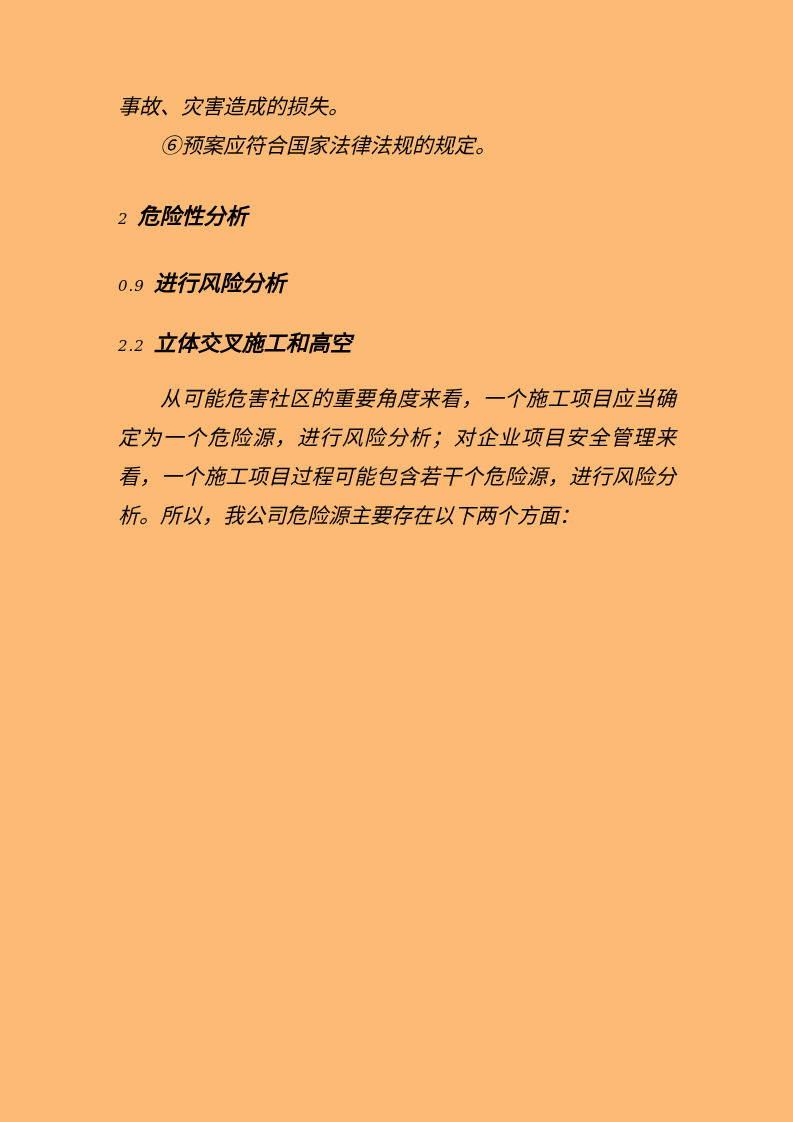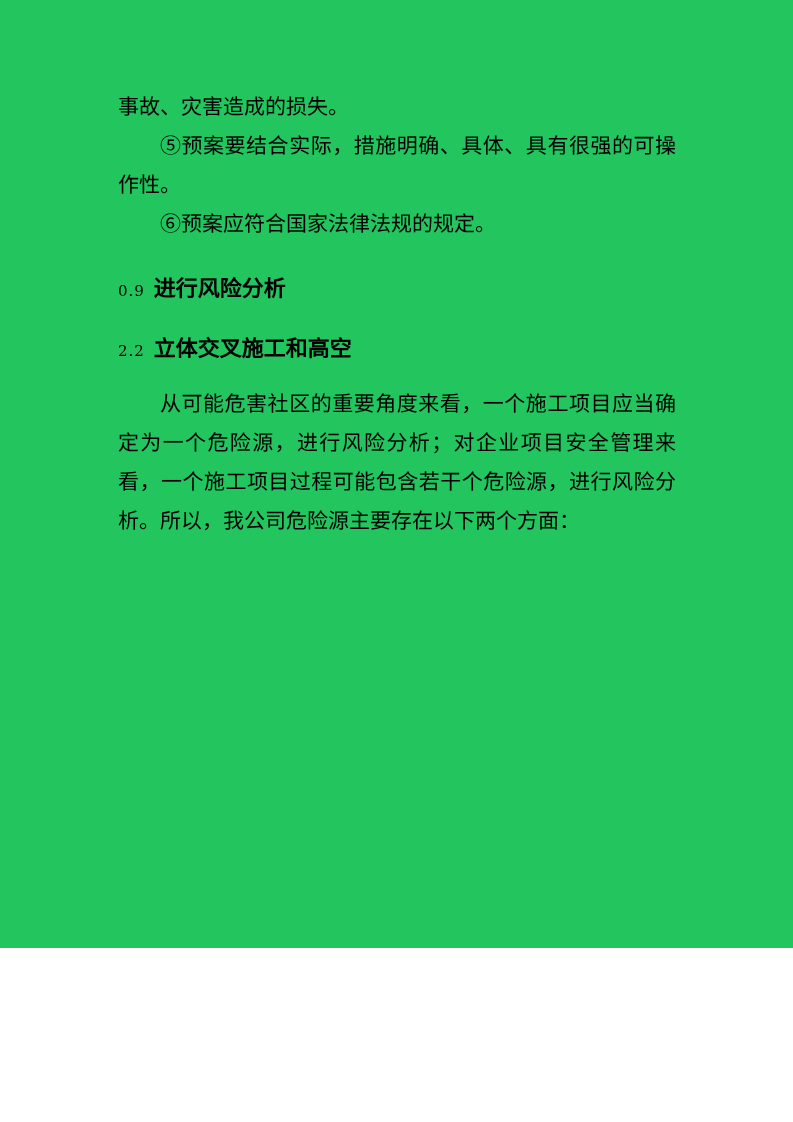--- a/index.html
+++ b/index.html
@@ -3,27 +3,28 @@
 <meta charset="utf-8">
 <style>
   html, body {
     margin: 0;
     padding: 0;
     background: #ffffff;
   }
   .page {
     position: relative;
     width: 793px;
-    height: 948px;
+    height: 1122px;
     box-sizing: border-box;
-    background: #22c55e;
+    background: #fdba74;
     color: #000000;
     padding: 88px 117px 0 118px;
     overflow: hidden;
     font-family: "DejaVu Serif", "Liberation Serif", serif;
+    font-style: italic;
   }
   .body-text {
     margin: 0;
     font-size: 21px;
     line-height: 39px;
     text-align: justify;
     text-justify: inter-character;
     font-family: "DejaVu Serif", "Liberation Serif", serif;
     color: #000000;
   }
@@ -50,24 +51,26 @@
   #subheading-2-1    { margin: 25px 0 14px 0; }
   #subheading-2-2    { margin: 18px 0 14px 0; }
 </style>
 </head>
 <body>
 
 <div class="page">
 
   <p class="body-text">事故、灾害造成的损失。</p>
 
-  <p class="body-text indent">⑤预案要结合实际，措施明确、具体、具有很强的可操作性。</p>
 
   <p class="body-text indent">⑥预案应符合国家法律法规的规定。</p>
 
+  <div class="heading" id="section-heading">
+    <span class="h-num">2</span><span>危险性分析</span>
+  </div>
 
   <div class="heading" id="subheading-2-1">
     <span class="h-num">0.9</span><span>进行风险分析</span>
   </div>
 
 
   <div class="heading" id="subheading-2-2">
     <span class="h-num">2.2</span><span>立体交叉施工和高空</span>
   </div>
 

